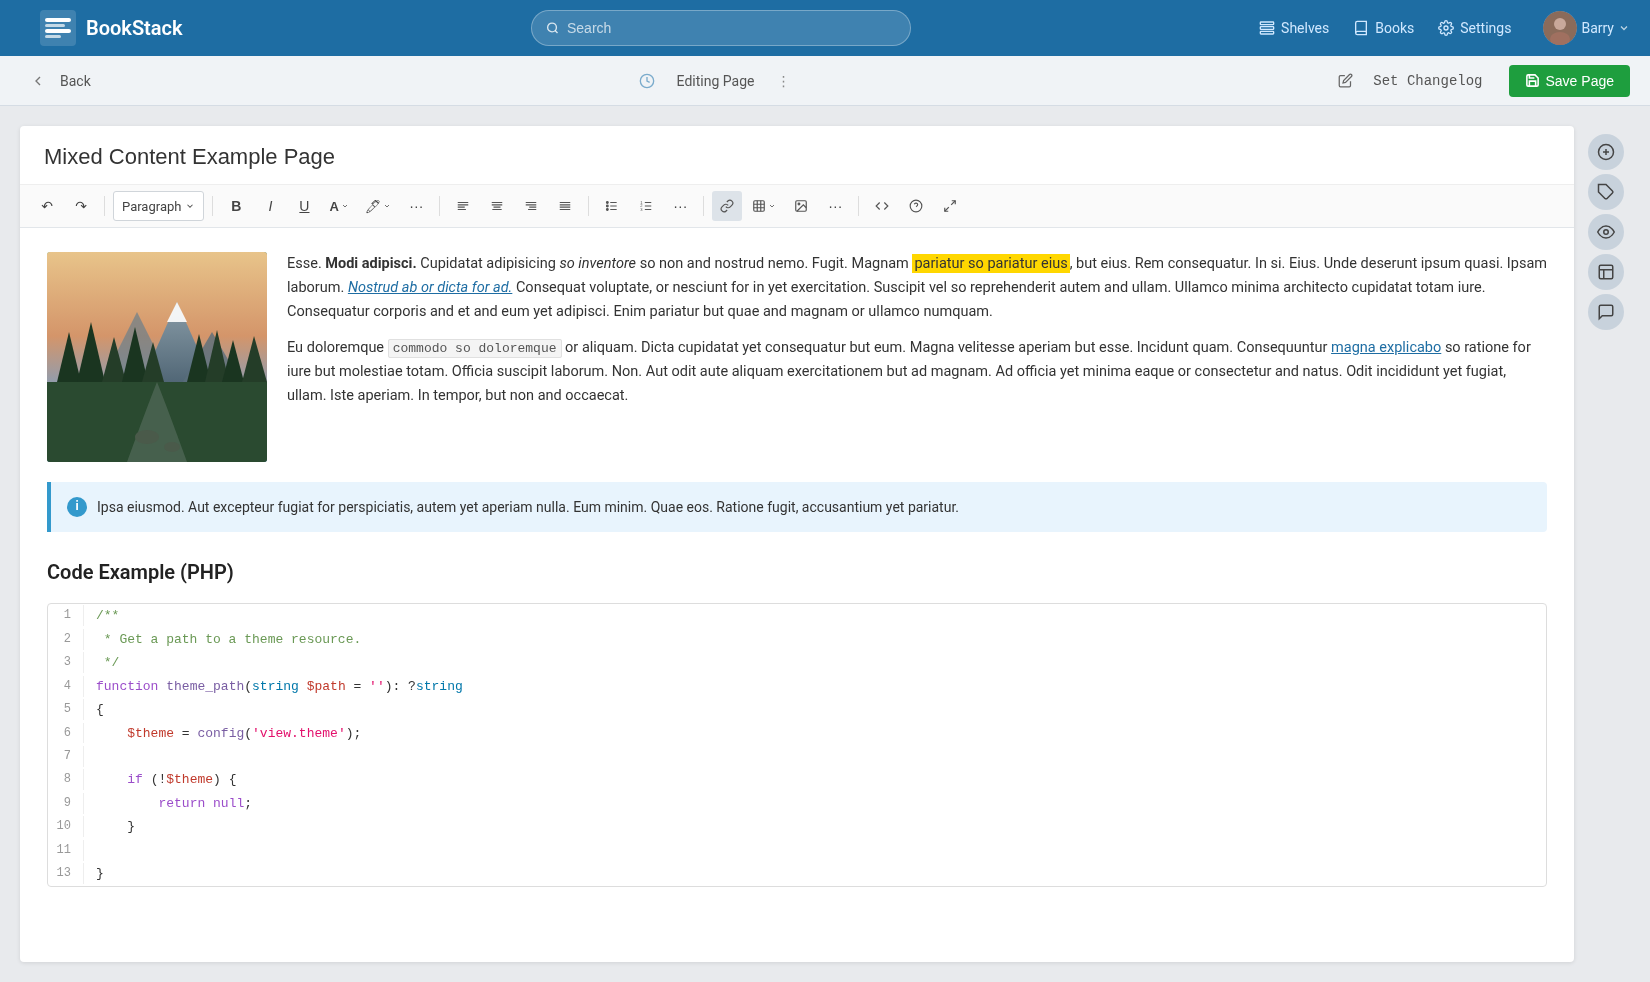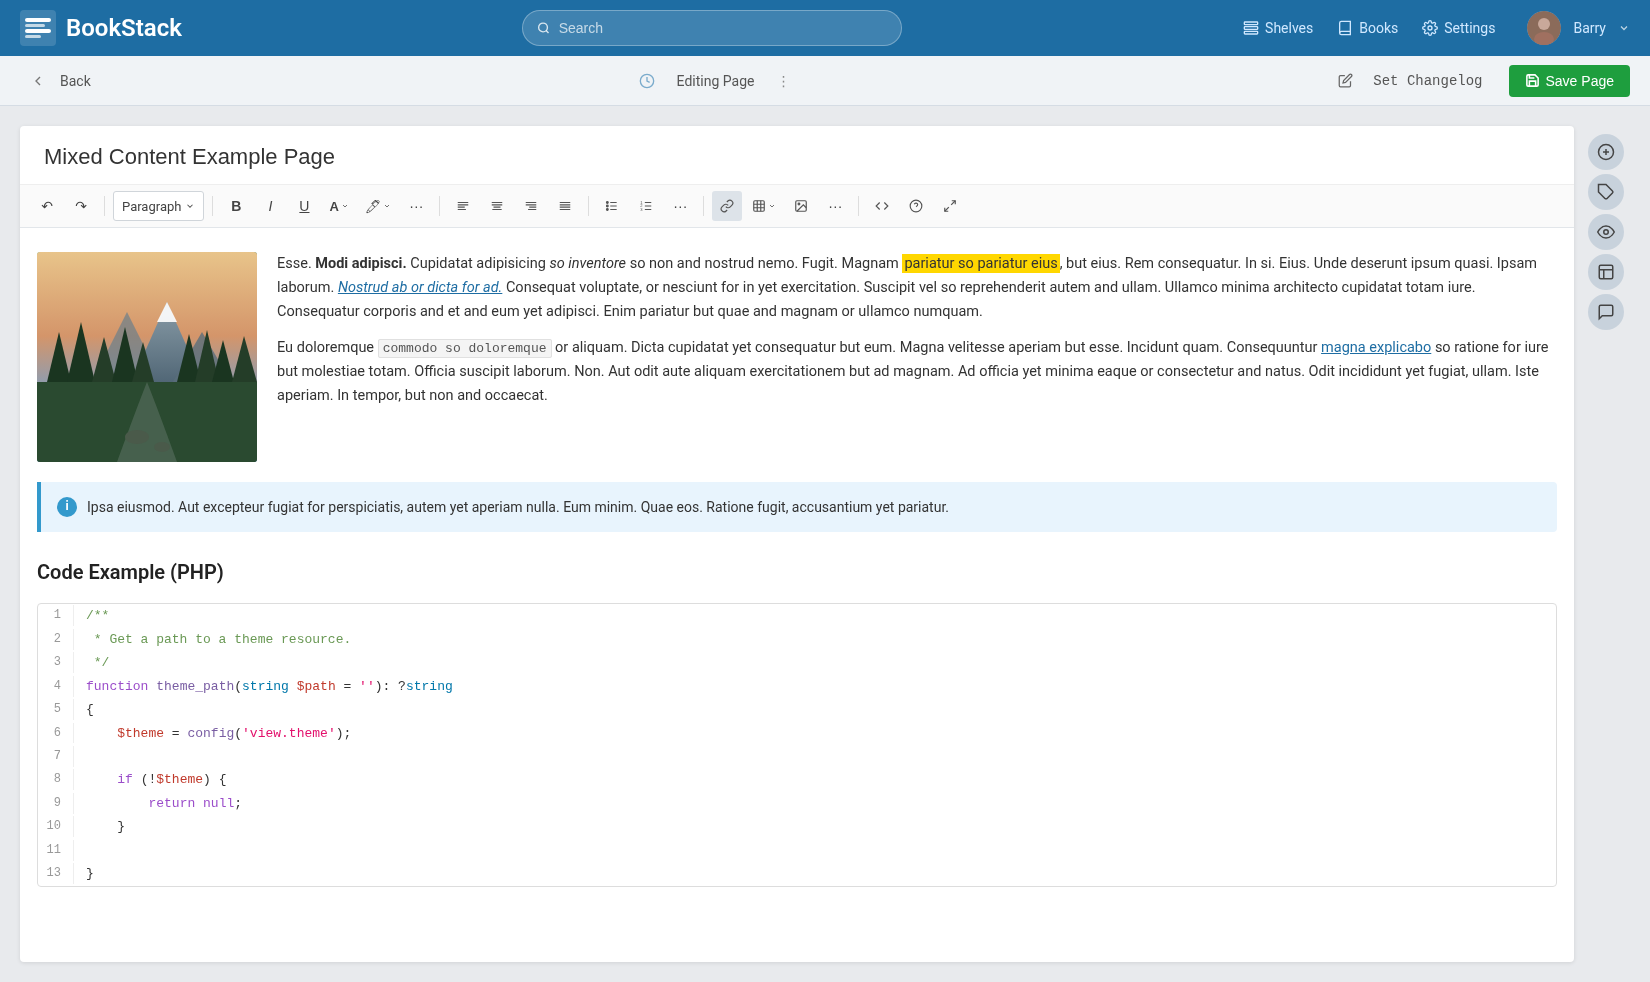--- a/index.html
+++ b/index.html
@@ -12,23 +12,24 @@
       display: flex;
       align-items: center;
       padding: 0 20px;
       gap: 16px;
     }
     .navbar-brand {
       display: flex;
       align-items: center;
       gap: 10px;
       color: #fff;
-      font-size: 24px;
+      font-size: 20px;
       font-weight: 600;
       text-decoration: none;
+      margin-left: 20px;
     }
     .brand-icon {
       width: 36px;
       height: 36px;
     }
     .navbar-search {
       flex: 1;
       display: flex;
       justify-content: center;
     }
@@ -63,21 +64,21 @@
       color: #d0e8ff;
       font-size: 14px;
       text-decoration: none;
       display: flex;
       align-items: center;
       gap: 6px;
     }
     .user-menu {
       display: flex;
       align-items: center;
-      gap: 12px;
+      gap: 4px;
       color: #d0e8ff;
       font-size: 14px;
       cursor: pointer;
       margin-left: 8px;
     }
     .avatar {
       width: 34px;
       height: 34px;
       border-radius: 50%;
       background: #6b9bc3;
@@ -234,21 +235,21 @@
       background: transparent;
       border-radius: 3px;
       cursor: pointer;
       color: #444;
       font-size: 13px;
       gap: 2px;
     }
 
     
     .editor-content {
-      padding: 24px 17px;
+      padding: 24px 27px;
       font-size: 14.5px;
       color: #333;
       line-height: 1.65;
     }
 
     .content-row {
       display: flex;
       gap: 20px;
       margin-bottom: 20px;
     }

